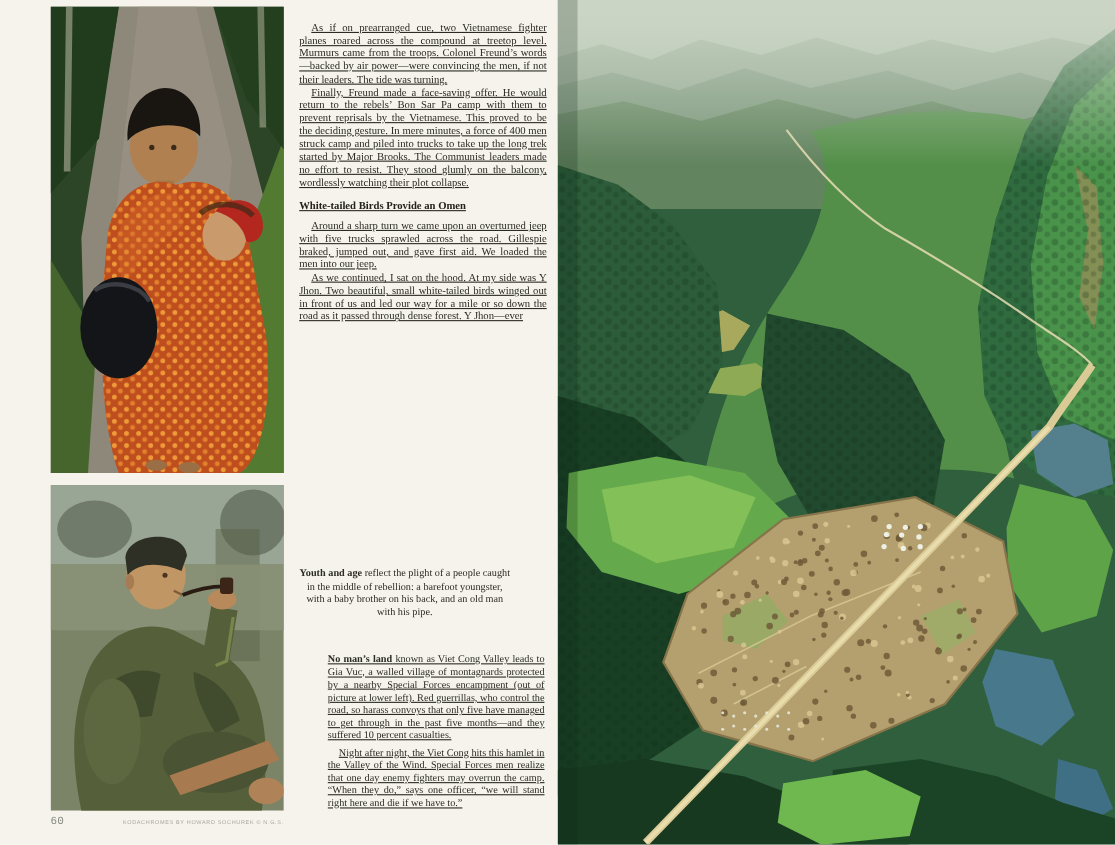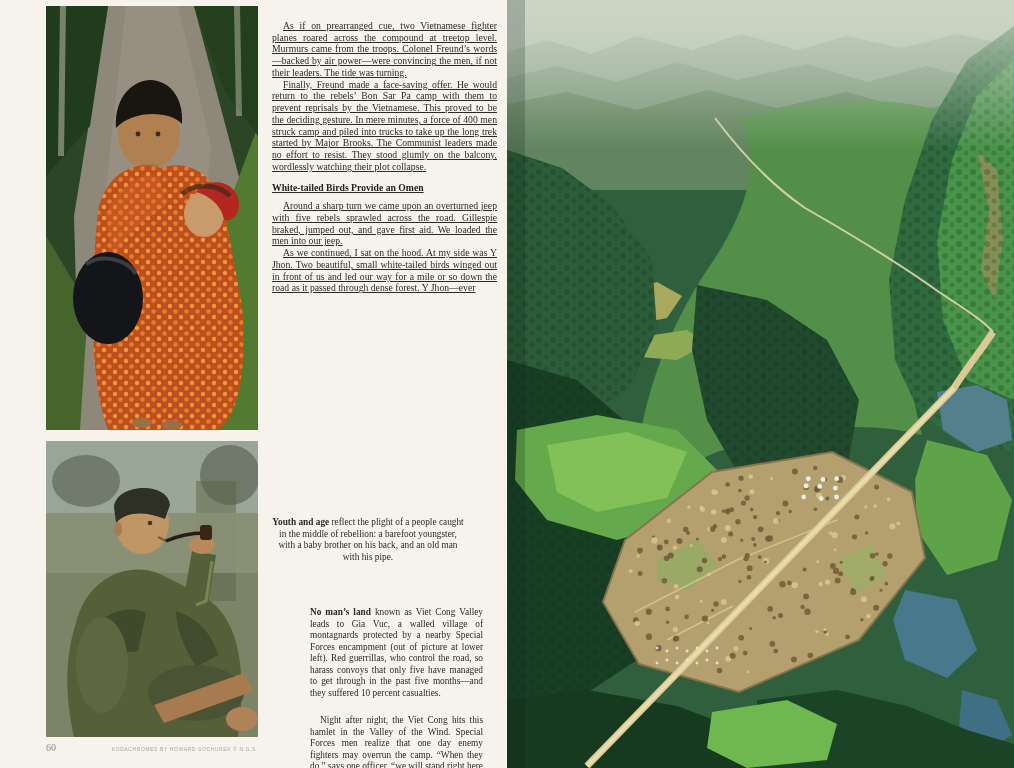--- a/index.html
+++ b/index.html
@@ -4,34 +4,34 @@
 <style>
   html,body{margin:0;padding:0;background:#ffffff;}
   .page{position:relative;width:1014px;height:768px;background:#f5f3ec;overflow:hidden;
         font-family:"Liberation Serif", serif;}
   
   .photo-col{position:absolute;left:46px;top:6px;width:212px;}
   .photo{margin:0;line-height:0;}
   .photo svg{display:block;}
   .photo-elder{margin-top:11px;}
   .footer{display:flex;justify-content:space-between;align-items:baseline;margin-top:5px;}
-  .pagenum{font-size:10px;color:#8b8b80;font-family:Liberation Serif, serif;text-align:center;}
+  .pagenum{font-size:10px;color:#8b8b80;font-family:Liberation Mono, monospace;text-align:center;}
   .credit{font-size:5px;letter-spacing:.6px;color:#a8a89c;font-family:"Liberation Sans",sans-serif;
           text-transform:uppercase;}
   
   .text-col{position:absolute;left:272px;top:20px;width:225px;font-size:9.7px;line-height:1.21;
             color:#2b2a24;text-align:justify;text-decoration:underline;}
   .text-col p{margin:0;text-indent:11px;}
   .subhead{font-size:9.7px;margin:9px 0 7px;font-weight:bold;color:#22211c;}
   
   .caption{position:absolute;color:#2b2a24;font-size:9.3px;line-height:1.24;}
   .caption .lead{font-weight:bold;}
   .caption-youth{left:272px;top:517px;width:192px;text-align:center;}
   .caption-valley{left:294px;top:591px;width:205px;text-align:justify;}
-  .caption-valley p{margin:16px;}
+  .caption-valley p{margin:4px;text-decoration:underline;}
   .caption-valley .cap-indent{text-indent:10px;}
   
   .aerial{position:absolute;left:507px;top:0;width:507px;height:768px;margin:0;line-height:0;}
   .aerial svg{display:block;width:100%;height:100%;}
 </style>
 </head>
 <body>
 
 <div class="page">
 
@@ -117,21 +117,21 @@
     <div class="footer">
       <span class="pagenum">60</span>
       <span class="credit">KODACHROMES BY HOWARD SOCHUREK © N.G.S.</span>
     </div>
   </div>
 
   <div class="text-col">
     <p>As if on prearranged cue, two Vietnamese fighter planes roared across the compound at treetop level. Murmurs came from the troops. Colonel Freund’s words—backed by air power—were convincing the men, if not their leaders. The tide was turning.</p>
     <p>Finally, Freund made a face-saving offer. He would return to the rebels’ Bon Sar Pa camp with them to prevent reprisals by the Vietnamese. This proved to be the deciding gesture. In mere minutes, a force of 400 men struck camp and piled into trucks to take up the long trek started by Major Brooks. The Communist leaders made no effort to resist. They stood glumly on the balcony, wordlessly watching their plot collapse.</p>
     <h3 class="subhead">White-tailed Birds Provide an Omen</h3>
-    <p>Around a sharp turn we came upon an overturned jeep with five rebels sprawled across the road. Gillespie braked, jumped out, and gave first aid. We loaded the men into our jeep.</p>
+    <p>Around a sharp turn we came upon an overturned jeep with five trucks sprawled across the road. Gillespie braked, jumped out, and gave first aid. We loaded the men into our jeep.</p>
     <p>As we continued, I sat on the hood. At my side was Y Jhon. Two beautiful, small white-tailed birds winged out in front of us and led our way for a mile or so down the road as it passed through dense forest. Y Jhon—ever</p>
   </div>
 
   <div class="caption caption-youth">
     <span class="lead">Youth and age</span><span> reflect the plight of a people caught in the middle of rebellion: a barefoot youngster, with a baby brother on his back, and an old man with his pipe.</span>
   </div>
 
   <div class="caption caption-valley">
     <p><span class="lead">No man’s land</span><span> known as Viet Cong Valley leads to Gia Vuc, a walled village of montagnards protected by a nearby Special Forces encampment (out of picture at lower left). Red guerrillas, who control the road, so harass convoys that only five have managed to get through in the past five months—and they suffered 10 percent casualties.</span></p>
     <p class="cap-indent">Night after night, the Viet Cong hits this hamlet in the Valley of the Wind. Special Forces men realize that one day enemy fighters may overrun the camp. “When they do,” says one officer, “we will stand right here and die if we have to.”</p>

